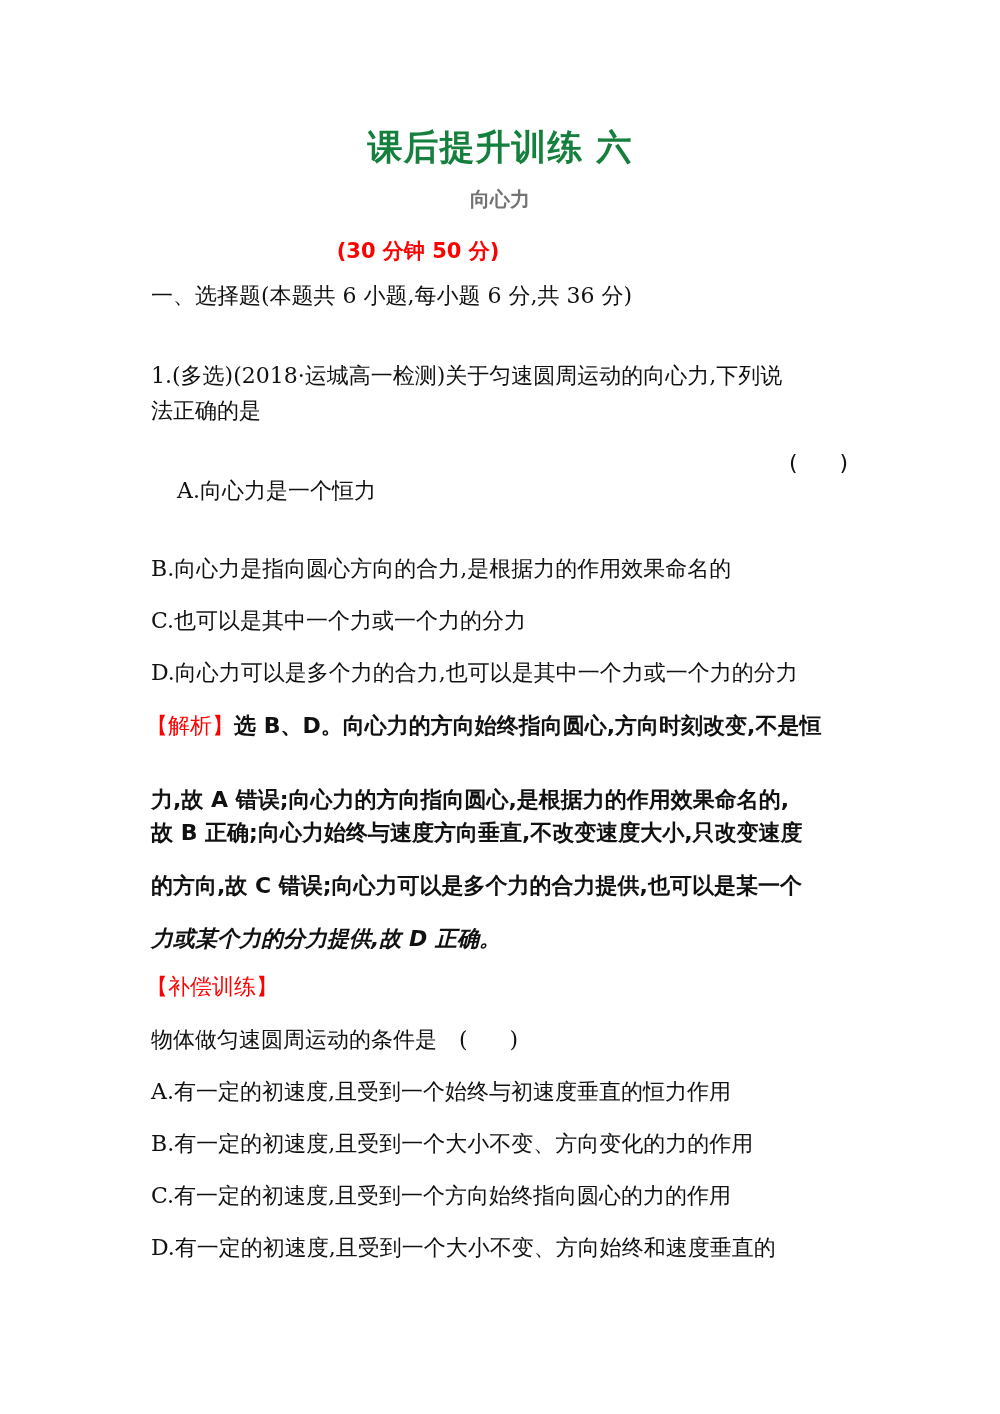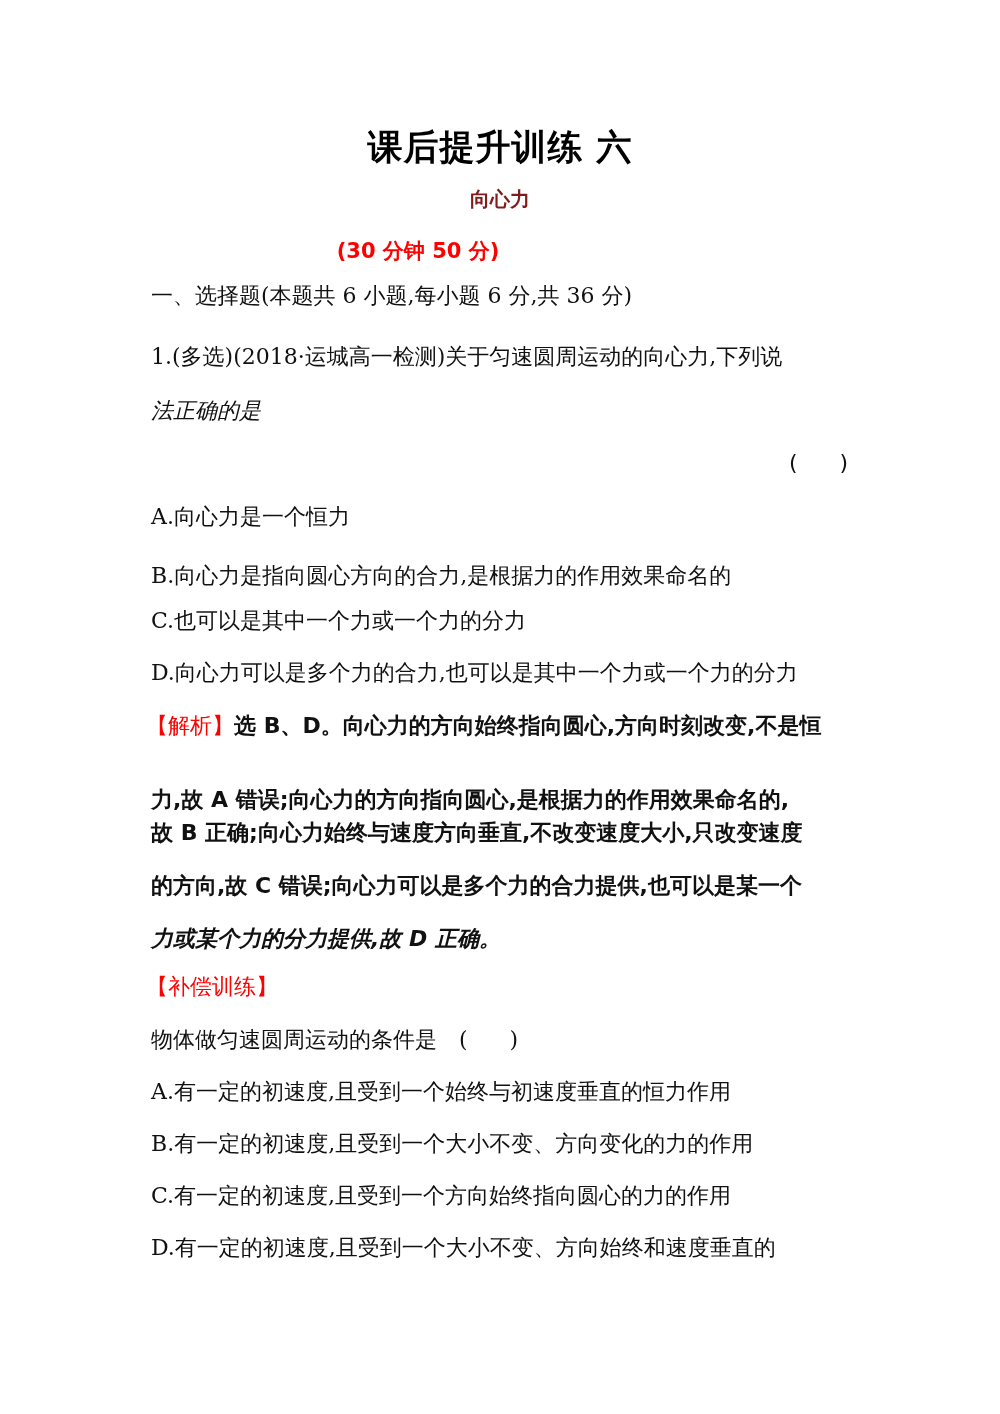--- a/index.html
+++ b/index.html
@@ -1,47 +1,47 @@
 <!DOCTYPE html>
 <html><head>
 <meta charset="utf-8">
 <style>
   html, body { margin: 0; padding: 0; background: #ffffff; }
   body { width: 1000px; height: 1414px; position: relative; overflow: hidden;
          font-family: "DejaVu Sans", "Liberation Sans", sans-serif; color: #111; }
   .title { position: absolute; left: 0; width: 1000px; top: 124px; text-align: center;
-           font-size: 35px; font-weight: bold; color: #000000; letter-spacing: 1px; }
+           font-size: 35px; font-weight: bold; color: #15803d; letter-spacing: 1px; }
   .subtitle { position: absolute; left: 0; width: 1000px; top: 186px; text-align: center;
-              font-size: 20px; font-weight: bold; color: #7f1d1d; }
+              font-size: 20px; font-weight: bold; color: #737373; }
   .timing { position: absolute; left: 0; width: 836px; top: 237px; text-align: center;
             font-size: 21px; font-weight: bold; color: #ff0000; }
   .line { position: absolute; left: 151px; font-size: 22px; white-space: nowrap;
           font-family: "DejaVu Serif", "Liberation Serif", serif; color: #111; }
   .bold { font-weight: bold; font-family: "DejaVu Sans", "Liberation Sans", sans-serif; text-align: center; }
   .red { color: #ff0000; }
   .right { position: absolute; right: 152px; font-size: 22px; white-space: pre; }
   .blank { white-space: pre; }
 </style>
 </head>
 <body>
 
 <div class="title">课后提升训练  六</div>
 <div class="subtitle">向心力</div>
 <div class="timing">(30 分钟   50 分)</div>
 
 <div class="line" style="top:281px;">一、选择题(本题共 6 小题,每小题 6 分,共 36 分)</div>
 
-<div class="line" style="top:342px;">1.(多选)(2018·运城高一检测)关于匀速圆周运动的向心力,下列说</div>
-<div class="line" style="top:396px;font-style:italic;">法正确的是</div>
+<div class="line" style="top:361px;">1.(多选)(2018·运城高一检测)关于匀速圆周运动的向心力,下列说</div>
+<div class="line" style="top:396px;">法正确的是</div>
 <div class="right blank" style="top:450px;">(      )</div>
 
-<div class="line" style="top:502px;">
+<div class="line" style="top:476px;margin-left:26px;">
   <span>A.</span><span>向心力是一个恒力</span>
 </div>
-<div class="line" style="top:554px;margin-top:7px;">
+<div class="line" style="top:554px;">
   <span>B.</span><span>向心力是指向圆心方向的合力,是根据力的作用效果命名的</span>
 </div>
 <div class="line" style="top:606px;">
   <span>C.</span><span>也可以是其中一个力或一个力的分力</span>
 </div>
 <div class="line" style="top:658px;">
   <span>D.</span><span>向心力可以是多个力的合力,也可以是其中一个力或一个力的分力</span>
 </div>
 
 <div class="line bold" style="top:711px; left:146px;">

